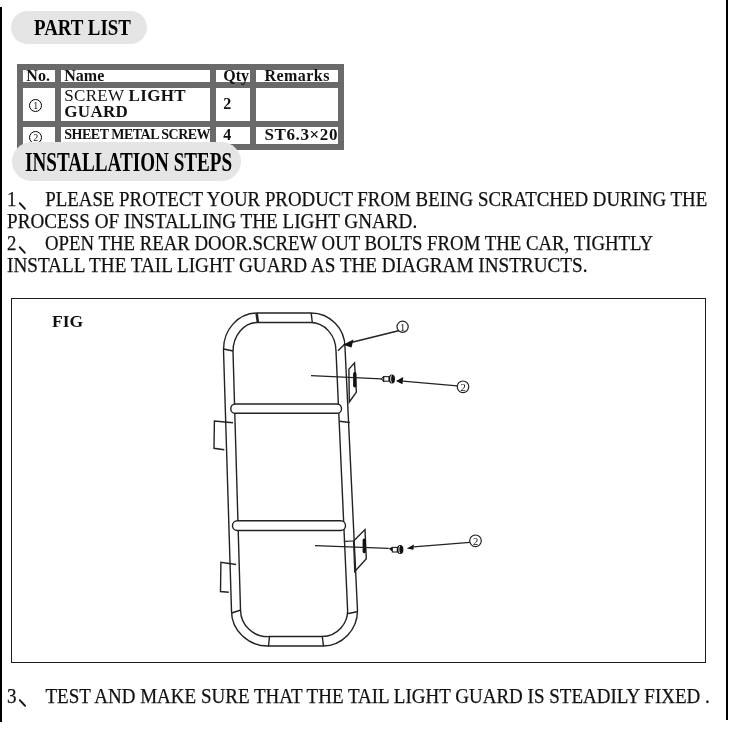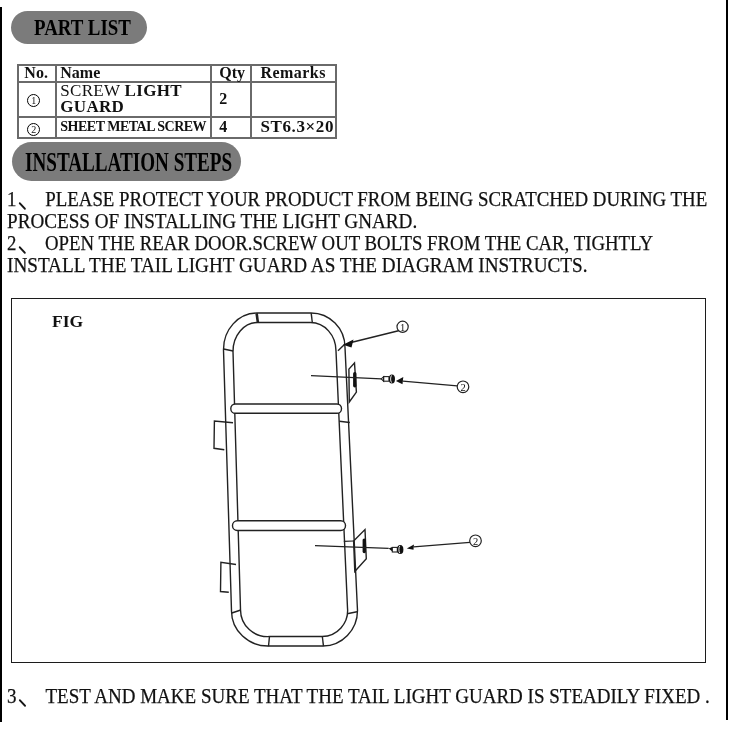--- a/index.html
+++ b/index.html
@@ -1,28 +1,28 @@
 <!DOCTYPE html>
 <html><head>
 <meta charset="utf-8">
 <style>
   html,body{margin:0;padding:0;filter:grayscale(1);}
   body{width:732px;height:732px;background:#fff;position:relative;overflow:hidden;
        font-family:"Liberation Serif",serif;color:#111;}
   .abs{position:absolute;}
   .lineL{left:0px;top:7px;width:1.8px;height:715px;background:#000;}
   .lineR{left:725.6px;top:0px;width:2.2px;height:720px;background:#000;}
-  .pill{background:#3b82f6;display:flex;align-items:center;justify-content:center;
+  .pill{background:#e5e5e5;display:flex;align-items:center;justify-content:center;
         font-weight:bold;color:#000;}
   .pill1{left:11px;top:11px;width:136px;height:33px;border-radius:17px;}
   .pill1 span{font-size:24px;transform:scaleX(0.787);position:relative;left:3.5px;white-space:nowrap;}
   .pill2{left:12px;top:142px;width:229px;height:39px;border-radius:20px;}
   .pill2 span{font-size:28px;transform:scaleX(0.683);position:relative;left:2px;white-space:nowrap;}
   table.pl{border-collapse:collapse;position:absolute;left:17px;top:63.5px;}
-  table.pl td{border:2px solid #4d7c0f;padding:0;vertical-align:middle;box-sizing:border-box;
+  table.pl td{border:6px solid #4d7c0f;padding:0;vertical-align:middle;box-sizing:border-box;
               font-size:16px;font-weight:bold;margin-left:25px;}
   table.pl td.c0{width:38.3px;text-align:center;}
   table.pl td.c1{width:155px;padding-left:3px;}
   table.pl td.c2{width:40.2px;padding-left:7px;}
   table.pl td.c3{width:85px;padding-left:8px;}
   table.pl tr.hd td{height:17px;line-height:12px;}
   table.pl tr.hd td.c0{padding-right:2px;}
   table.pl tr.r td{height:21px;line-height:16px;padding-bottom:1px;}
   table.pl tr.r td.c0{padding-right:7px;}
   table.pl tr.r2 td{height:21px;line-height:16px;padding-bottom:0;}

